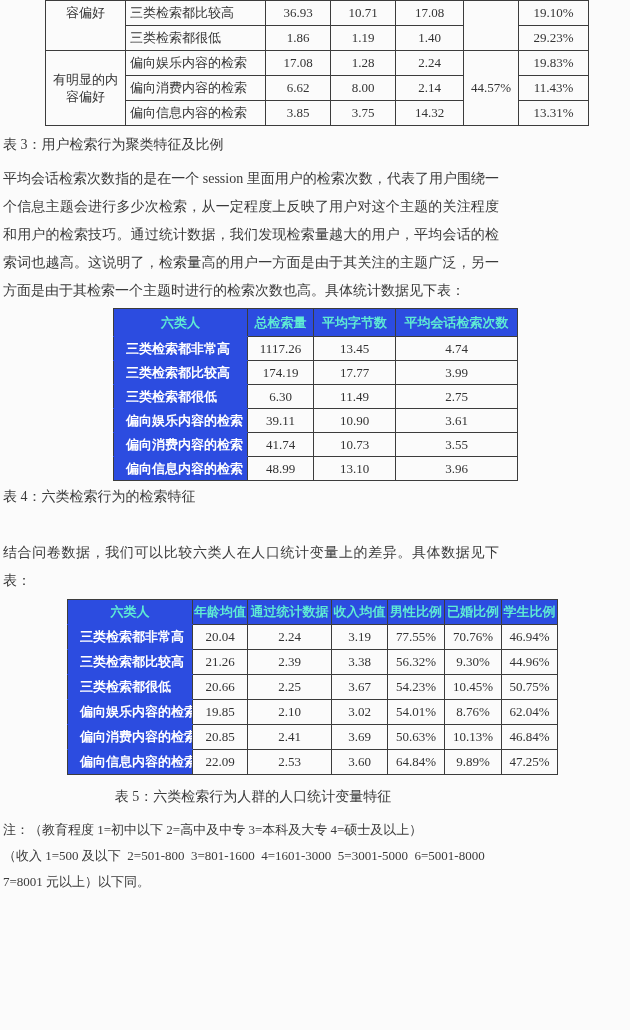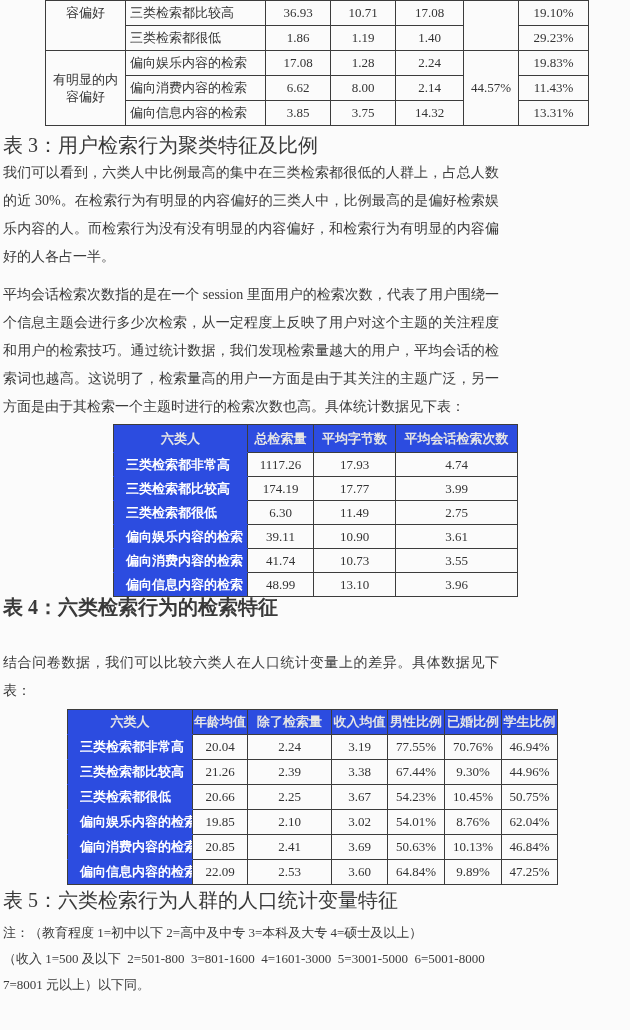--- a/index.html
+++ b/index.html
@@ -18,23 +18,23 @@
   
   .t3 { margin-left:45px; width:543px; }
   .t3 td { height:24px; }
   .t3 col.c1{width:80px} .t3 col.c2{width:140px} .t3 col.c3{width:65px}
   .t3 col.c4{width:65px} .t3 col.c5{width:68px} .t3 col.c6{width:55px} .t3 col.c7{width:70px}
   .t3 td.cat { text-align:left; padding-left:4px; }
   .t3 td.glabel { white-space:normal; line-height:17px; }
   .t3 td.glabel.top { vertical-align:top; padding-top:3px; }
 
   
-  .caption { font-size:20px; margin:9px 0 0 3px; height:20px; line-height:20px; }
-  .cap4 { margin-top:0;font-weight:bold; }
-  .cap5 { margin-top:5px; }
+  .caption { font-size:14px; margin:9px 0 0 3px; height:20px; line-height:20px; }
+  .cap4 { margin-top:6px; }
+  .cap5 { margin-top:12px;text-align:center; }
   .para {
     font-size:14px; line-height:28px; text-align:justify;
     margin:10px 4px 0 3px;
   }
   .para.first { margin-top:4px; }
   .para.single { margin-top:32px; }
 
   
   .t4 { margin:3px 0 0 113px; width:404px; }
   .t4 col.c1{width:134px} .t4 col.c2{width:66px} .t4 col.c3{width:82px} .t4 col.c4{width:122px}
@@ -43,21 +43,21 @@
 
   
   .t5 { margin:4px 0 0 67px; width:490px; }
   .t5 col.c1{width:125px} .t5 col.c2{width:55px} .t5 col.c3{width:84px}
   .t5 col.c4{width:56px} .t5 col.c5{width:57px} .t5 col.c6{width:57px} .t5 col.c7{width:56px}
   .t5 th { height:24px; padding:0 1px; }
   .t5 td { height:24px; }
 
   
   .bluehead th {
-    background:#2c4ce0; color:#e5e5e5; font-weight:bold;
+    background:#2c4ce0; color:#5eead4; font-weight:bold;
   }
   th.fcol { border-bottom-color:#2c4ce0; }
   td.rl {
     background:#2c4ce0; color:#ffffff; font-weight:bold;
     text-align:left; padding-left:12px;
     border-top-color:#2c4ce0; border-bottom-color:#2c4ce0;
   }
   tr.lastrow td.rl { border-bottom-color:#3c3c3c; }
 
   
@@ -117,21 +117,20 @@
         <td>3.85</td>
         <td>3.75</td>
         <td>14.32</td>
         <td>13.31%</td>
       </tr>
     </tbody>
   </table>
 
   <div class="caption">表 3：用户检索行为聚类特征及比例</div>
 
-  <p class="para first">我们可以看到，六类人中比例最高的集中在三类检索都很低的人群上，占总人数的近 30%。在检索行为有明显的内容偏好的三类人中，比例最高的是偏好检索娱乐内容的人。而检索行为没有没有明显的内容偏好，和检索行为有明显的内容偏好的人各占一半。</p>
   <p class="para">平均会话检索次数指的是在一个 session 里面用户的检索次数，代表了用户围绕一个信息主题会进行多少次检索，从一定程度上反映了用户对这个主题的关注程度和用户的检索技巧。通过统计数据，我们发现检索量越大的用户，平均会话的检索词也越高。这说明了，检索量高的用户一方面是由于其关注的主题广泛，另一方面是由于其检索一个主题时进行的检索次数也高。具体统计数据见下表：</p>
 
   <table class="t4">
     <colgroup>
         <col class="c1">
         <col class="c2">
         <col class="c3">
         <col class="c4">
       </colgroup>
     <thead>
@@ -139,21 +138,21 @@
         <th class="fcol">六类人</th>
         <th>总检索量</th>
         <th>平均字节数</th>
         <th>平均会话检索次数</th>
       </tr>
     </thead>
     <tbody>
       <tr>
         <td class="rl">三类检索都非常高</td>
         <td>1117.26</td>
-        <td>17.93</td>
+        <td>13.45</td>
         <td>4.74</td>
       </tr>
       <tr>
         <td class="rl">三类检索都比较高</td>
         <td>174.19</td>
         <td>17.77</td>
         <td>3.99</td>
       </tr>
       <tr>
         <td class="rl">三类检索都很低</td>
@@ -193,21 +192,21 @@
         <col class="c3">
         <col class="c4">
         <col class="c5">
         <col class="c6">
         <col class="c7">
       </colgroup>
     <thead>
       <tr class="bluehead">
         <th class="fcol">六类人</th>
         <th>年龄均值</th>
-        <th>除了检索量</th>
+        <th>通过统计数据</th>
         <th>收入均值</th>
         <th>男性比例</th>
         <th>已婚比例</th>
         <th>学生比例</th>
       </tr>
     </thead>
     <tbody>
       <tr>
         <td class="rl">三类检索都非常高</td>
         <td>20.04</td>
@@ -215,21 +214,21 @@
         <td>3.19</td>
         <td>77.55%</td>
         <td>70.76%</td>
         <td>46.94%</td>
       </tr>
       <tr>
         <td class="rl">三类检索都比较高</td>
         <td>21.26</td>
         <td>2.39</td>
         <td>3.38</td>
-        <td>67.44%</td>
+        <td>56.32%</td>
         <td>9.30%</td>
         <td>44.96%</td>
       </tr>
       <tr>
         <td class="rl">三类检索都很低</td>
         <td>20.66</td>
         <td>2.25</td>
         <td>3.67</td>
         <td>54.23%</td>
         <td>10.45%</td>

